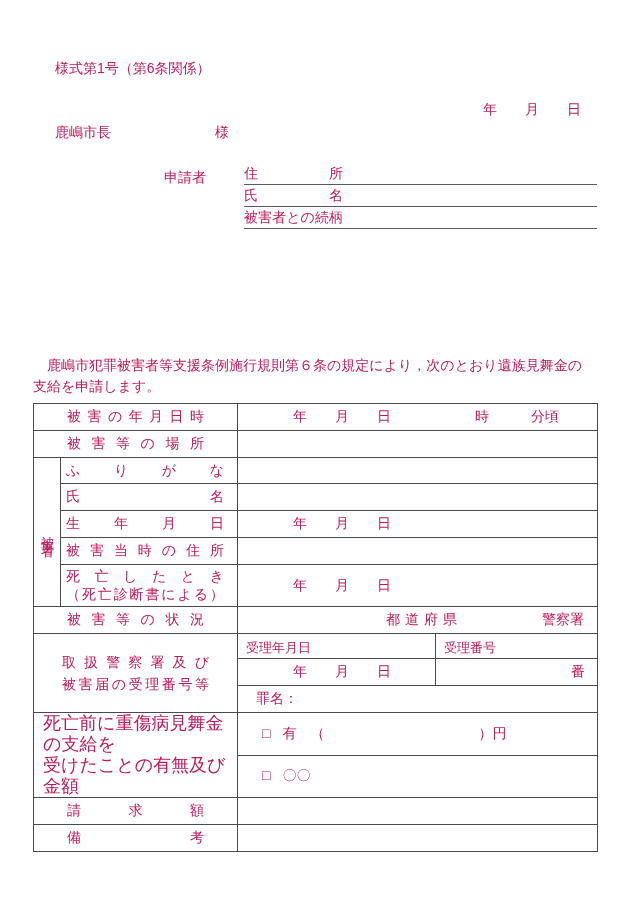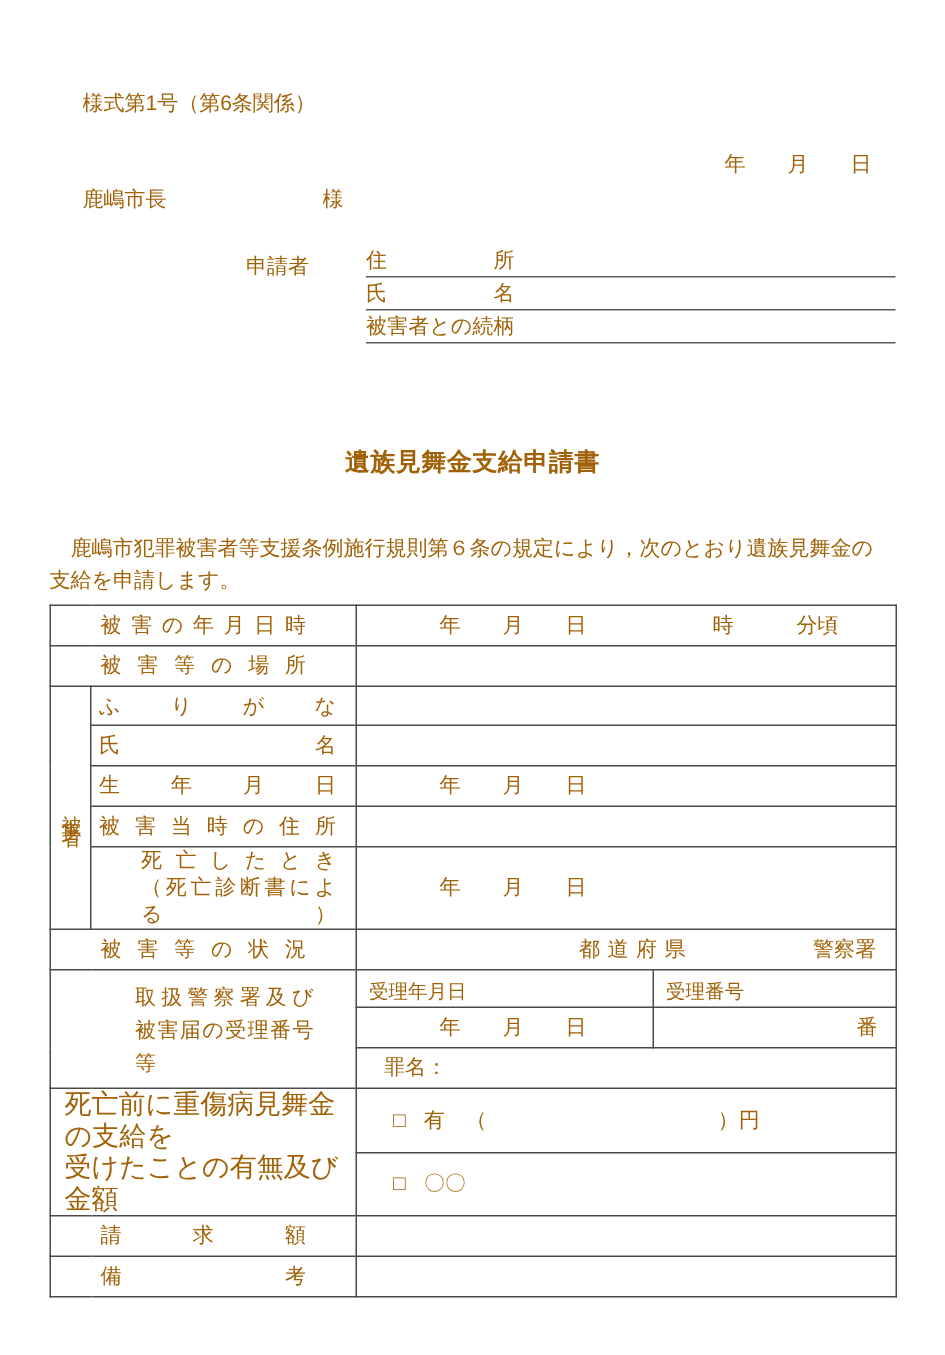--- a/index.html
+++ b/index.html
@@ -1,19 +1,19 @@
 <!DOCTYPE html>
 <html><head>
 <meta charset="utf-8">
 <style>
   * { margin:0; padding:0; box-sizing:border-box; }
   html,body { background:#ffffff; }
   .page {
     position:relative; width:630px; height:903px; background:#ffffff;
-    font-family:"Liberation Sans", sans-serif; color:#a16207; font-size:14px;
+    font-family:"Liberation Sans", sans-serif; color:#be185d; font-size:14px;
     overflow:hidden;
   }
   
   .form-number { position:absolute; left:55px; top:60px; }
   .date-blank  { position:absolute; left:483px; top:101px; }
   .addressee   { position:absolute; left:55px; top:124px; width:320px; height:20px; }
   .addressee .honorific { position:absolute; left:160px; top:0; }
   .applicant-label  { position:absolute; left:164px; top:169px; }
   .applicant-fields { position:absolute; left:212px; top:163px; width:385px; }
   .field-row {
@@ -31,21 +31,21 @@
   
   .form-table {
     position:absolute; left:33px; top:403px; width:564px;
     border-collapse:collapse; table-layout:fixed; border:1.5px solid #4a4a4a;
   }
   .form-table td { border:1px solid #4a4a4a; vertical-align:middle; overflow:hidden; }
   tr.h25 td { height:25px; } tr.h26 td { height:26px;margin-left:48px; }
   tr.h27 td { height:27px; } tr.h42 td { height:42px; }
   .jspan { text-align:justify; text-align-last:justify; padding:0 33px; }
   .jsub  { text-align:justify; text-align-last:justify; padding:0 13px 0 5px; }
-  .jline { text-align:justify; text-align-last:justify;margin-left:28px; }
+  .jline { text-align:justify; text-align-last:justify; }
   .plbl  { padding:0 28px; line-height:22px; }
   .prior { padding:0 9px; font-size:18px; line-height:21px; }
   .vgroup { text-align:center; }
   .vtext { writing-mode:vertical-rl; display:inline-block; letter-spacing:4px; font-size:13.5px; }
   .vpad { padding-left:55px; }
   .situation { display:flex; justify-content:space-between; align-items:flex-start; padding:0 13px 0 148px; }
   .pref { letter-spacing:5px; }
   .acc { vertical-align:top; padding:3px 0 0 8px; font-size:13px; }
   .num { text-align:right; padding-right:12px; }
   .crime { padding-left:18px; }
@@ -78,21 +78,20 @@
     <div class="field-row">
       <span class="field-label">氏名</span>
       <span class="field-blank"></span>
     </div>
     <div class="field-row">
       <span class="field-label">被害者との続柄</span>
       <span class="field-blank"></span>
     </div>
   </div>
 
-  <div class="doc-title">遺族見舞金支給申請書</div>
 
   <div class="intro">
     <div>　鹿嶋市犯罪被害者等支援条例施行規則第６条の規定により，次のとおり遺族見舞金の</div>
     <div>支給を申請します。</div>
   </div>
 
   <table class="form-table">
     <colgroup>
       <col style="width:27px">
         <col style="width:177px">

